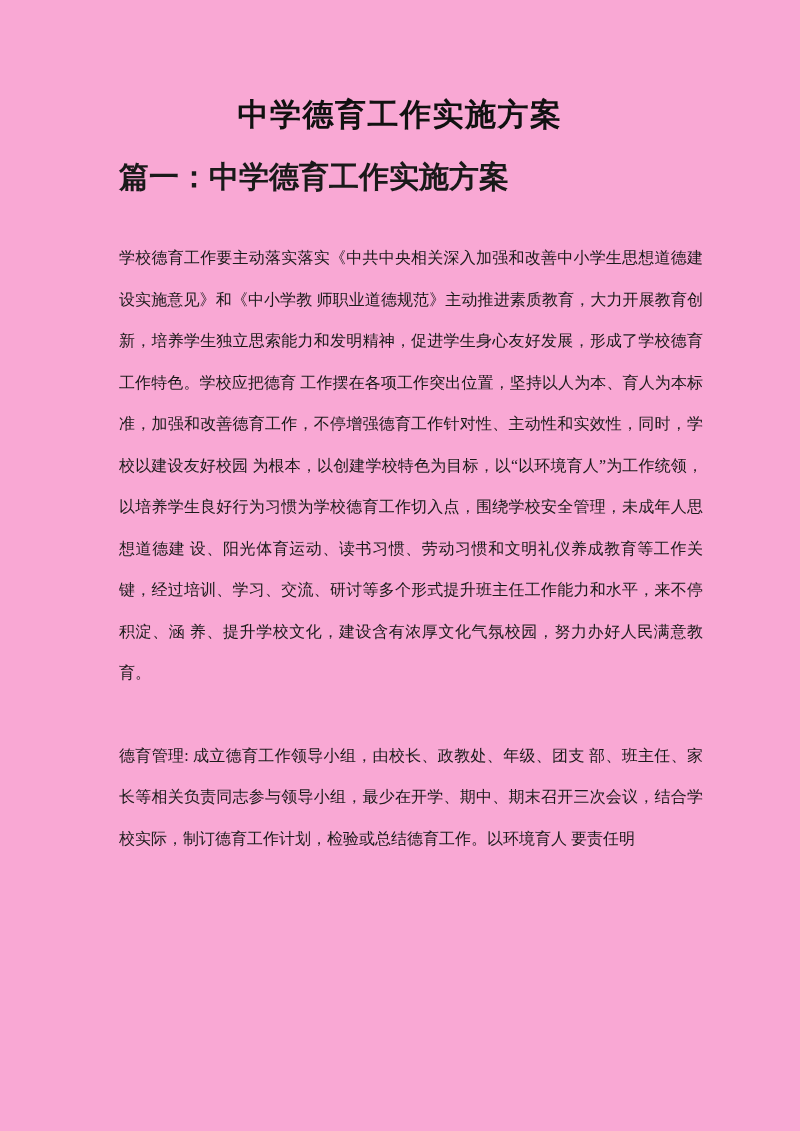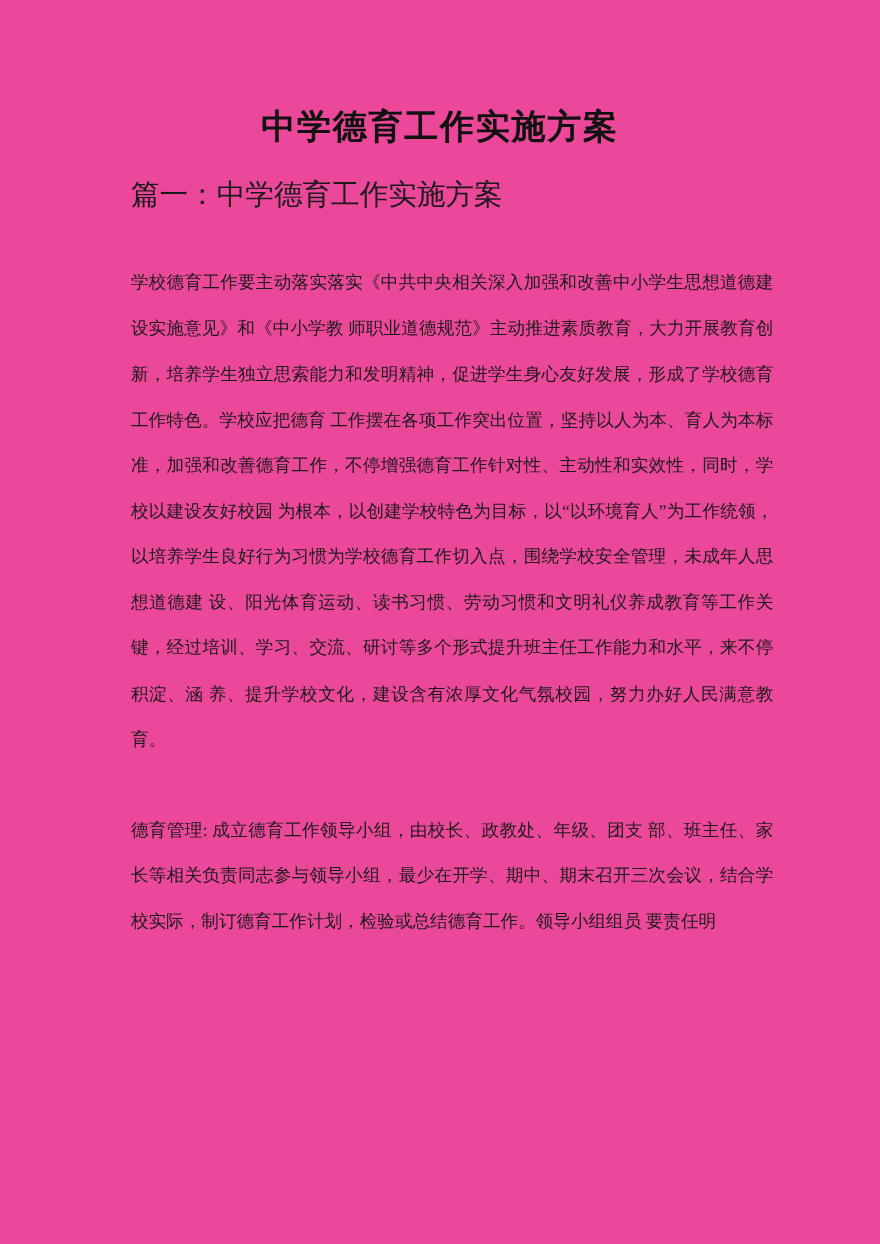--- a/index.html
+++ b/index.html
@@ -4,44 +4,44 @@
 <style>
   html, body {
     margin: 0;
     padding: 0;
     background: #ffffff;
   }
   .page {
     position: relative;
     width: 800px;
     height: 1131px;
-    background: #ec4899;
+    background: #f9a8d4;
     color: #1a1a1a;
     font-family: "Liberation Serif", "DejaVu Serif", serif;
     overflow: hidden;
     box-sizing: border-box;
   }
   .doc-title {
     margin: 0;
     padding-top: 94px;
     font-size: 31px;
     line-height: 42px;
     font-weight: bold;
     text-align: center;
     letter-spacing: 1.5px;
     color: #111111;
   }
   .content {
     margin: 0 97px 0 119px; 
   }
   .doc-subtitle {
     margin: 26px 0 0 0;
-    font-size: 26px;
+    font-size: 30px;
     line-height: 30px;
-    font-weight: normal;
+    font-weight: bold;
   }
   .para {
     margin: 45px 0 0 0;
     font-size: 16px;
     line-height: 41.5px;
     text-align: justify;
     text-justify: inter-character;
     word-break: normal;
     overflow-wrap: break-word;
   }
@@ -53,15 +53,15 @@
 <body>
 
 <div class="page">
   <h1 class="doc-title">中学德育工作实施方案</h1>
 
   <div class="content">
     <p class="doc-subtitle">篇一：中学德育工作实施方案</p>
 
     <p class="para">学校德育工作要主动落实落实《中共中央相关深入加强和改善中小学生思想道德建设实施意见》和《中小学教 师职业道德规范》主动推进素质教育，大力开展教育创新，培养学生独立思索能力和发明精神，促进学生身心友好发展，形成了学校德育工作特色。学校应把德育 工作摆在各项工作突出位置，坚持以人为本、育人为本标准，加强和改善德育工作，不停增强德育工作针对性、主动性和实效性，同时，学校以建设友好校园 为根本，以创建学校特色为目标，以“以环境育人”为工作统领，以培养学生良好行为习惯为学校德育工作切入点，围绕学校安全管理，未成年人思想道德建 设、阳光体育运动、读书习惯、劳动习惯和文明礼仪养成教育等工作关键，经过培训、学习、交流、研讨等多个形式提升班主任工作能力和水平，来不停积淀、涵 养、提升学校文化，建设含有浓厚文化气氛校园，努力办好人民满意教育。</p>
 
-    <p class="para">德育管理: 成立德育工作领导小组，由校长、政教处、年级、团支 部、班主任、家长等相关负责同志参与领导小组，最少在开学、期中、期末召开三次会议，结合学校实际，制订德育工作计划，检验或总结德育工作。领导小组组员 要责任明</p>
+    <p class="para">德育管理: 成立德育工作领导小组，由校长、政教处、年级、团支 部、班主任、家长等相关负责同志参与领导小组，最少在开学、期中、期末召开三次会议，结合学校实际，制订德育工作计划，检验或总结德育工作。以环境育人 要责任明</p>
   </div>
 </div>
 
 </body></html>

